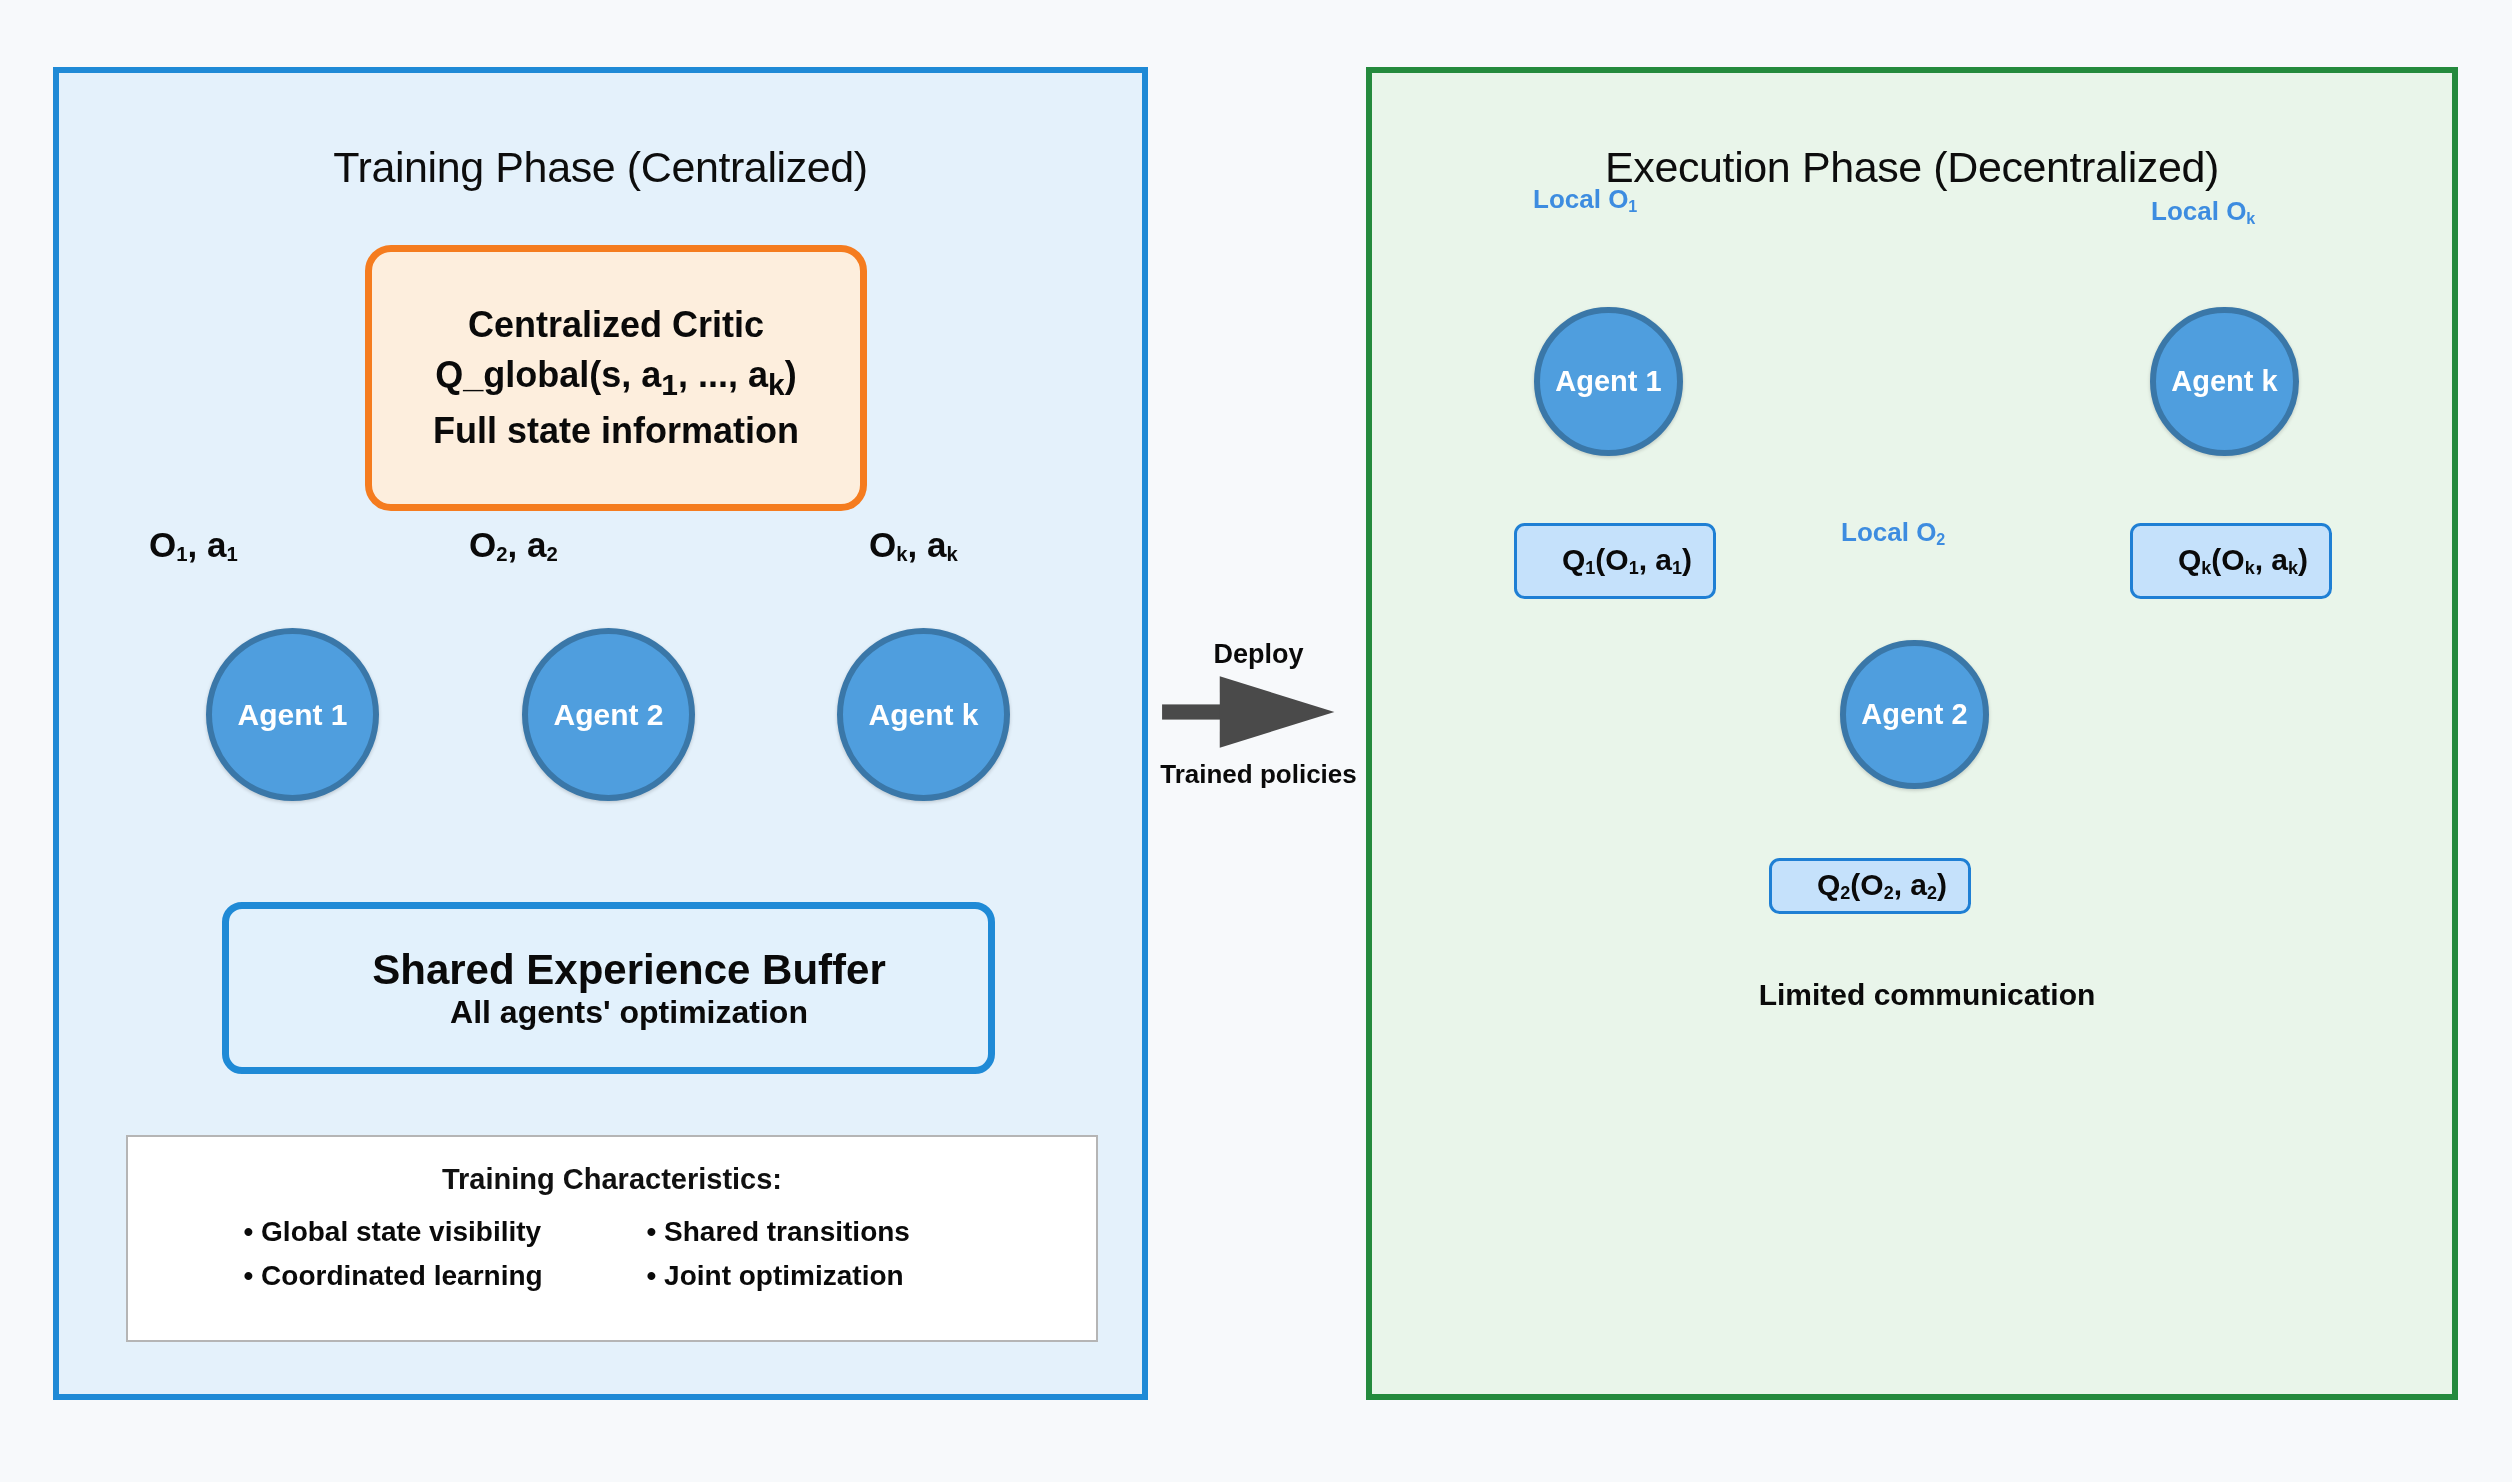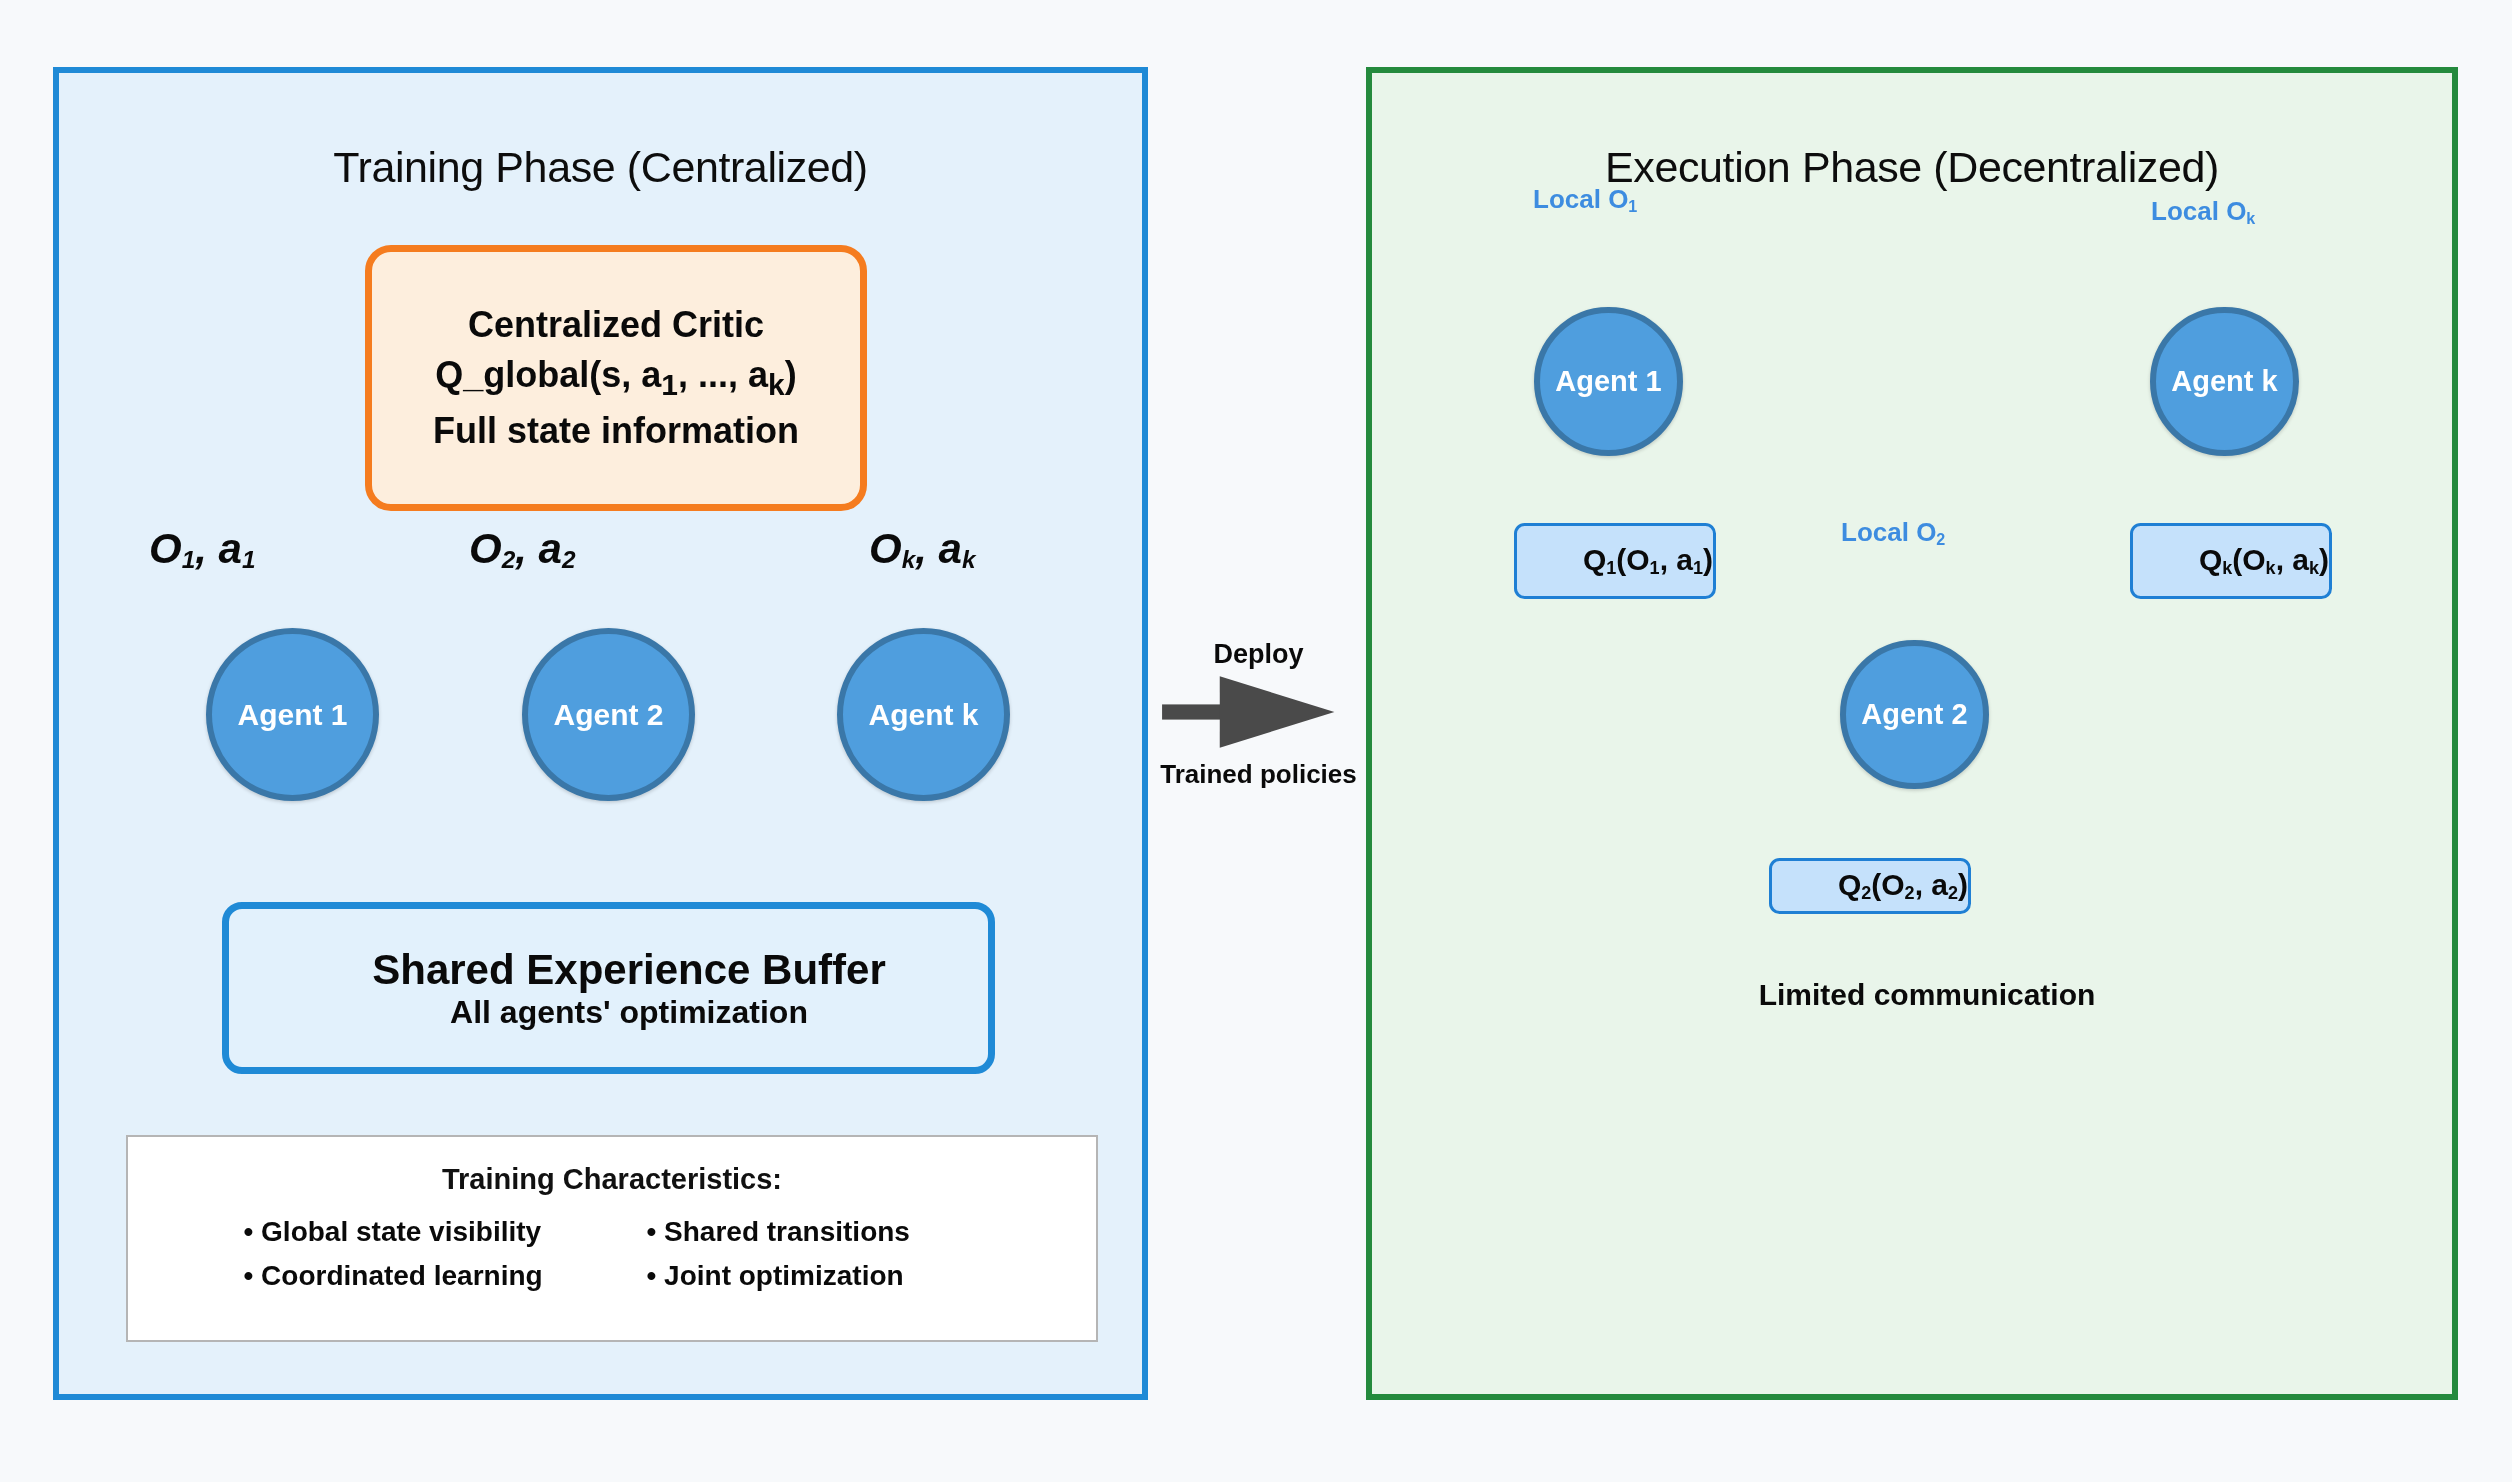--- a/index.html
+++ b/index.html
@@ -97,25 +97,24 @@
     font-size: 30px;
   }
   .agent-exec {
     width: 149px; height: 149px;
     font-size: 29px;
   }
 
   
   .edge-label {
     position: absolute;
-    font-size: 42px;
-    font-weight: bold;
-    color: #0a0a0a;
-    white-space: nowrap;
-    font-style: italic;
+    font-size: 35px;
+    font-weight: bold;
+    color: #0a0a0a;
+    white-space: nowrap;
   }
   .edge-label sub {
     font-size: 0.58em;
     vertical-align: -0.22em;
   }
 
   
   #buffer-box {
     position: absolute;
     left: 222px; top: 902px;
@@ -205,21 +204,21 @@
   .local-obs-label sub { font-size: 0.62em; vertical-align: -0.22em; }
 
   .q-box {
     position: absolute;
     background: #c5e1fb;
     border: 3.8px solid #1f7fd4;
     border-radius: 10.6px;
     box-sizing: border-box;
     display: flex;
     align-items: center;
-    justify-content: flex-end;
+    justify-content: center;
     font-size: 30px;
     font-weight: bold;
     color: #0a0a0a;
     white-space: nowrap;
     padding-left: 24px;
   }
   .q-box sub { font-size: 0.6em; vertical-align: -0.22em; }
 
   #limited-comm {
     position: absolute;

